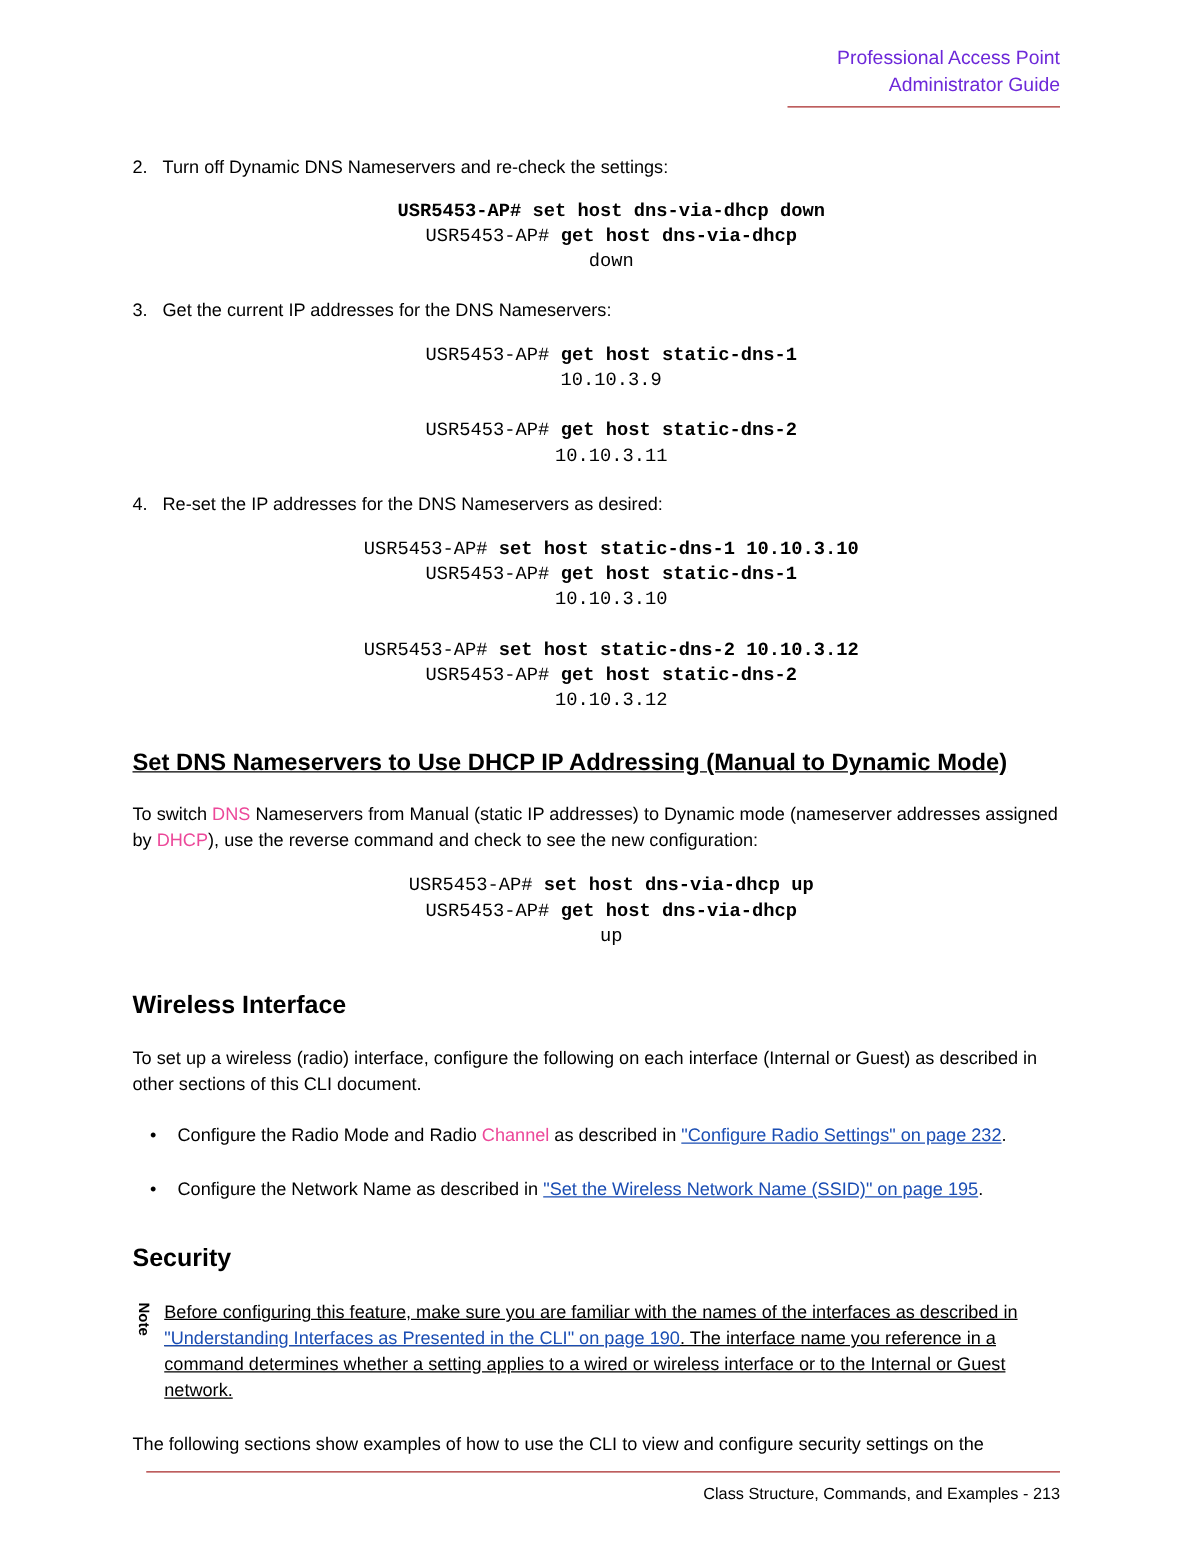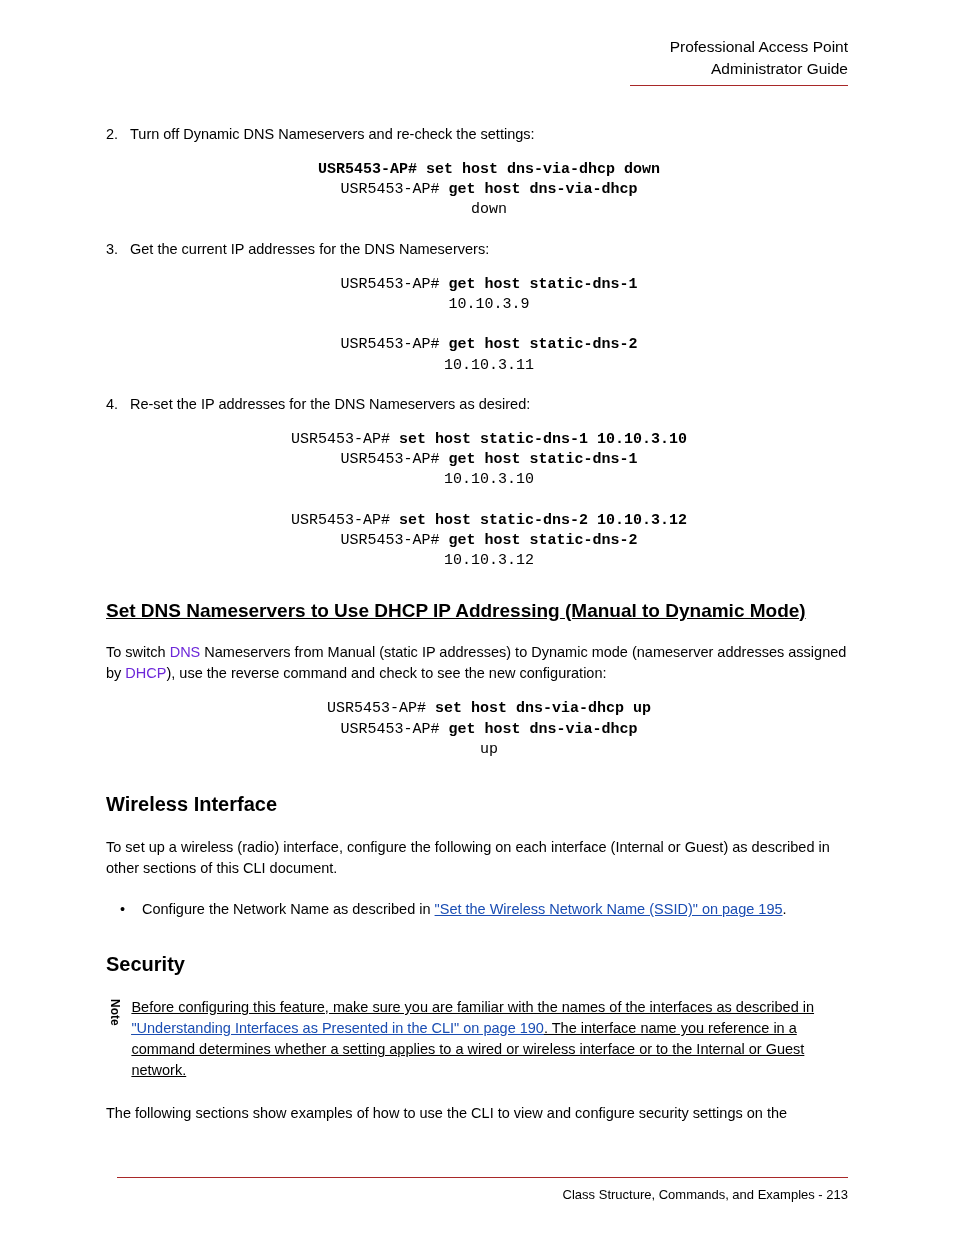--- a/index.html
+++ b/index.html
@@ -17,21 +17,21 @@
       height: 1235px;
       position: relative;
       padding: 36px 106px 30px 106px;
     }
     .header {
       text-align: right;
       margin-bottom: 38px;
     }
     .header-line1, .header-line2 {
       font-size: 15.5px;
-      color: #000000;
+      color: #6d28d9;
     }
     .header-rule {
       border: none;
       border-top: 1px solid #a82828;
       margin-top: 4px;
       margin-left: auto;
       width: 218px;
     }
     .ol-item {
       display: flex;
@@ -67,21 +67,21 @@
     h2.major-heading {
       font-size: 20px;
       font-weight: bold;
       margin-top: 30px;
       margin-bottom: 18px;
     }
     p.body {
       margin-bottom: 14px;
     }
     .glossary {
-      color: #6d28d9;
+      color: #ec4899;
       text-align: center;
     }
     a.xref {
       color: #1a4db3;
       text-decoration: underline;
     }
     ul.bullets {
       list-style: none;
       margin-top: 20px;
       margin-bottom: 10px;
@@ -173,20 +173,23 @@
 <p class="body"><span>To switch </span><span class="glossary">DNS</span><span> Nameservers from Manual (static IP addresses) to Dynamic mode (nameserver addresses assigned by </span><span class="glossary">DHCP</span><span>), use the reverse command and check to see the new configuration:</span></p>
 <div class="code-block"><span>USR5453-AP# </span><b><span>set host dns-via-dhcp up</span></b>
 <span>USR5453-AP# </span><b><span>get host dns-via-dhcp</span></b>
 <span>up</span></div>
 
 <h2 class="major-heading">Wireless Interface</h2>
 <p class="body">To set up a wireless (radio) interface, configure the following on each interface (Internal or Guest) as described in other sections of this CLI document.</p>
 
 <ul class="bullets">
   <li>
+    <span>Configure the Radio Mode and Radio </span><span class="glossary">Channel</span><span> as described in </span><a href="#" class="xref">"Configure Radio Settings" on page 232</a><span>.</span>
+  </li>
+  <li>
     <span>Configure the Network Name as described in </span><a href="#" class="xref">"Set the Wireless Network Name (SSID)" on page 195</a><span>.</span>
   </li>
 </ul>
 
 <h2 class="major-heading">Security</h2>
 
 <div class="note-block">
   <div class="note-label">Note</div>
   <div class="note-content">
     <span>Before configuring this feature, make sure you are familiar with the names of the interfaces as described in </span><a href="#" class="xref">"Understanding Interfaces as Presented in the CLI" on page 190</a><span>. The interface name you reference in a command determines whether a setting applies to a wired or wireless interface or to the Internal or Guest network.</span>

